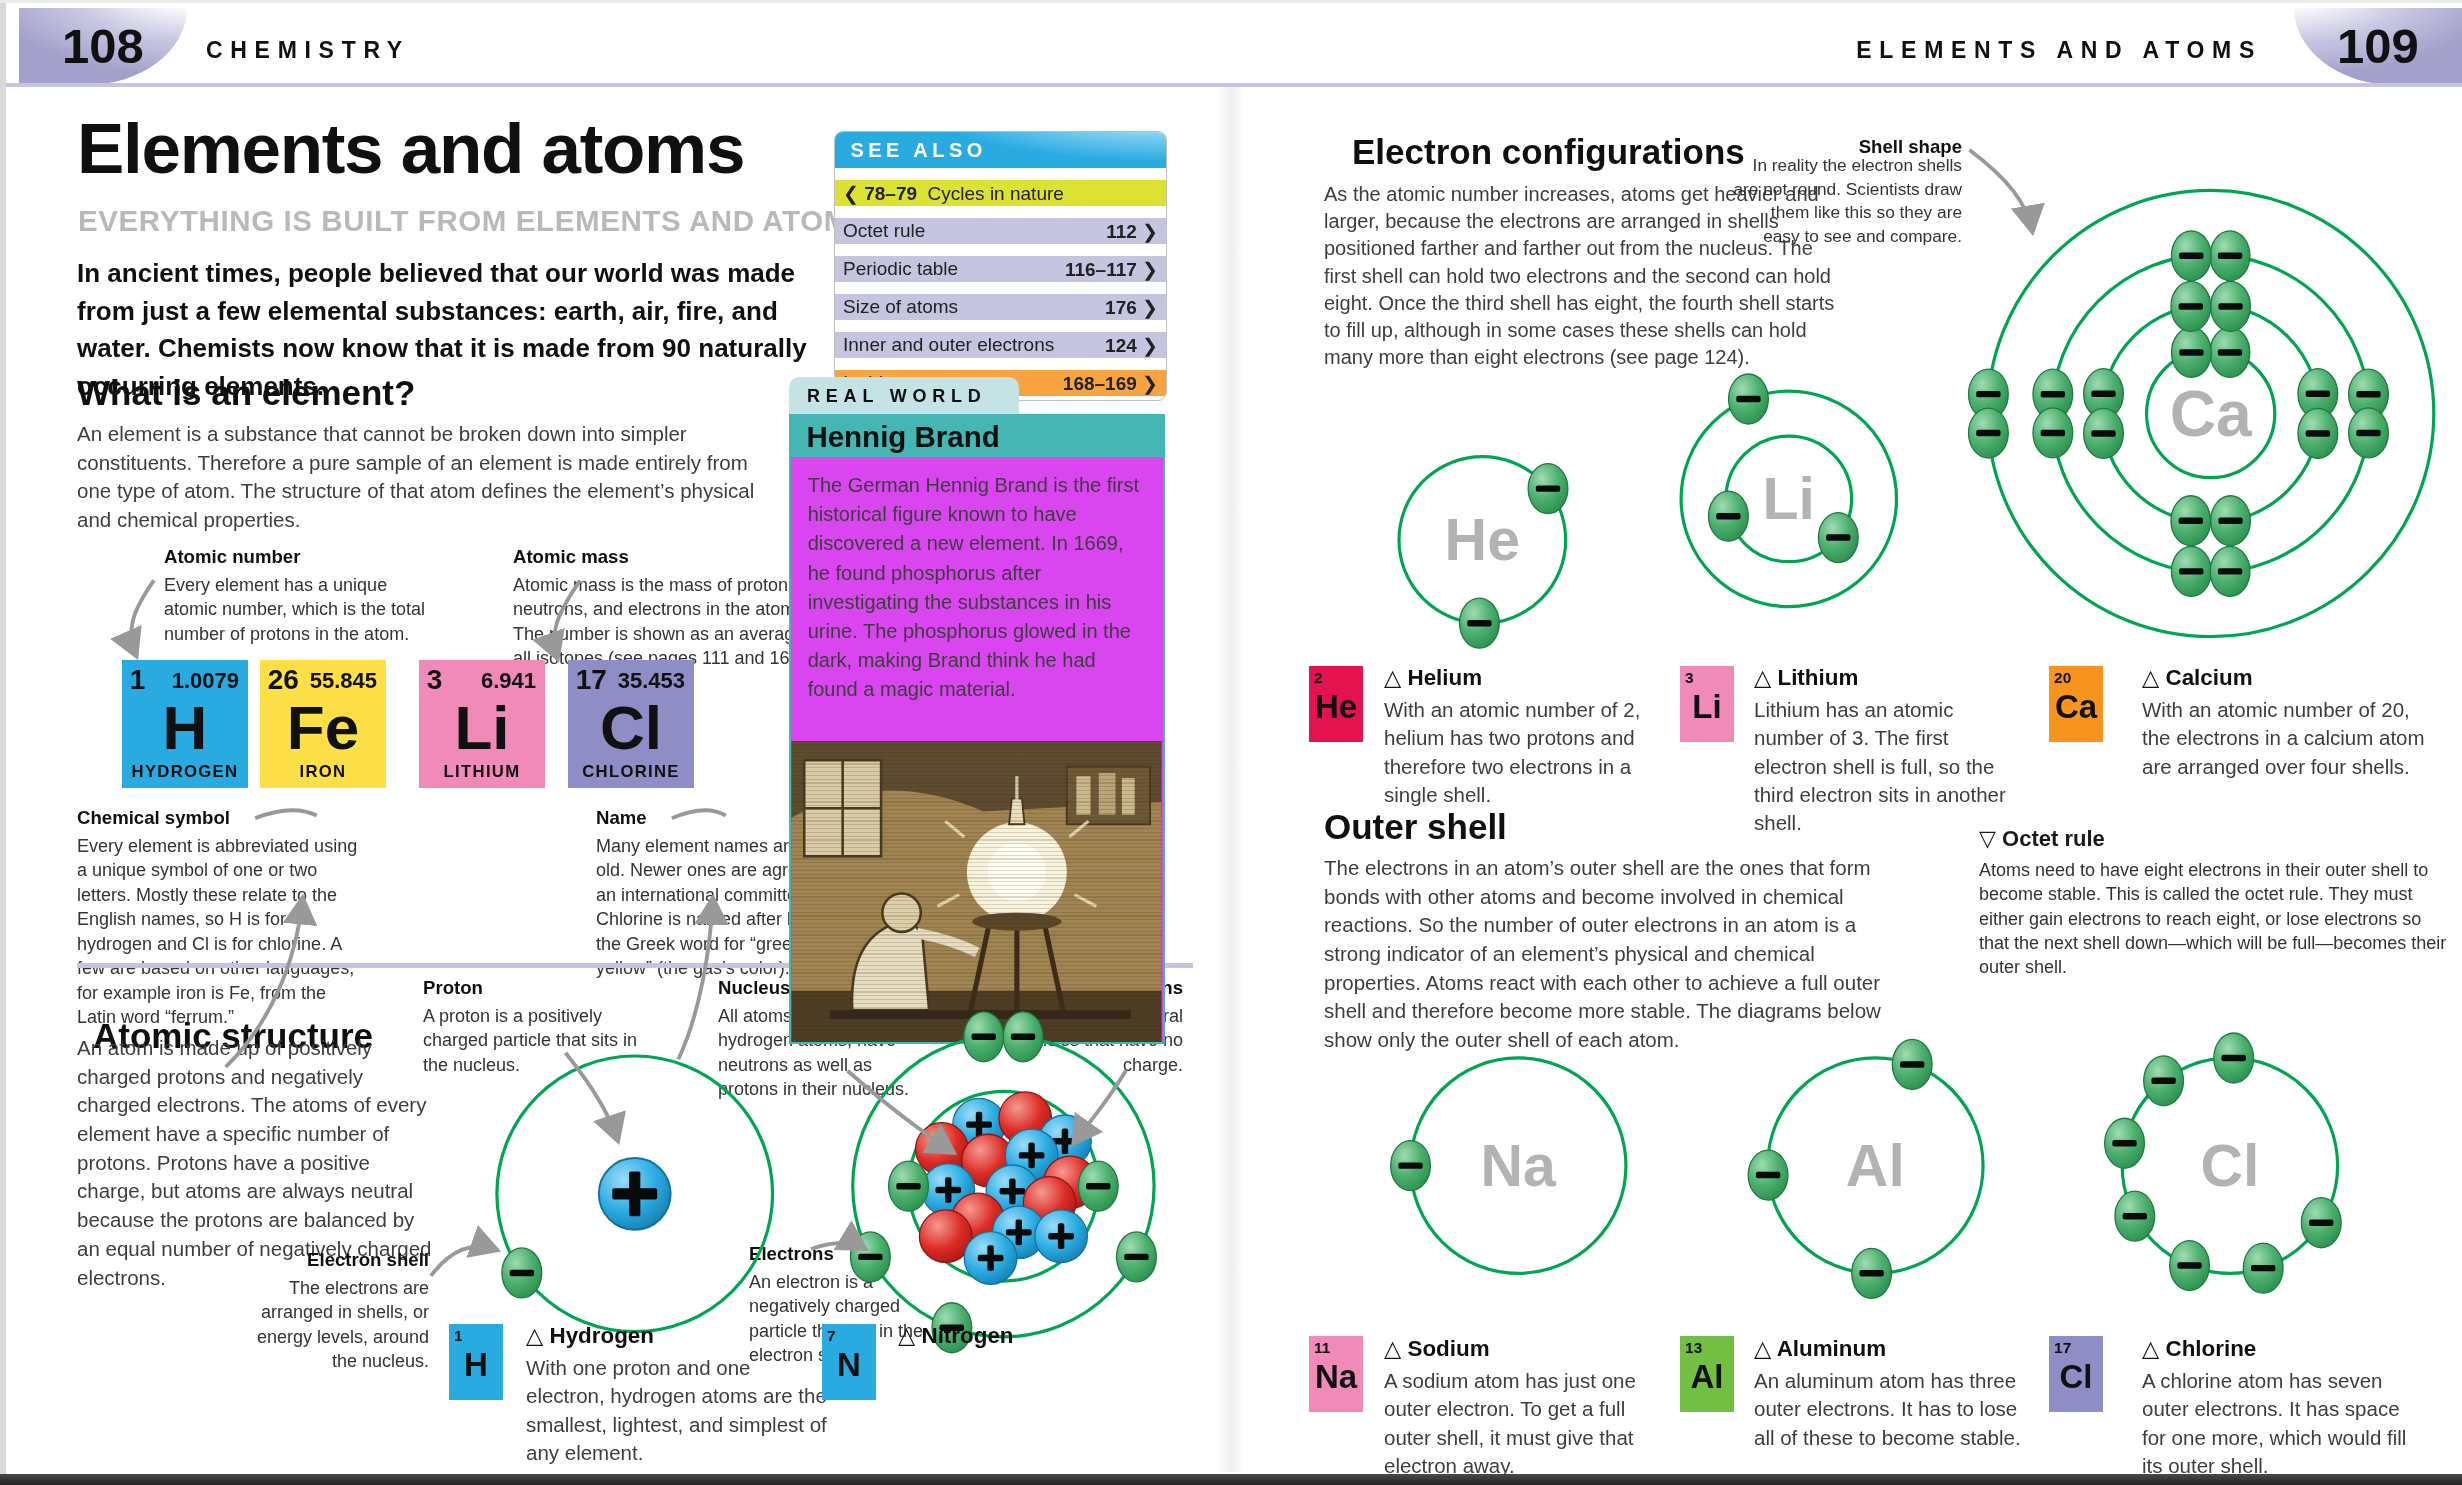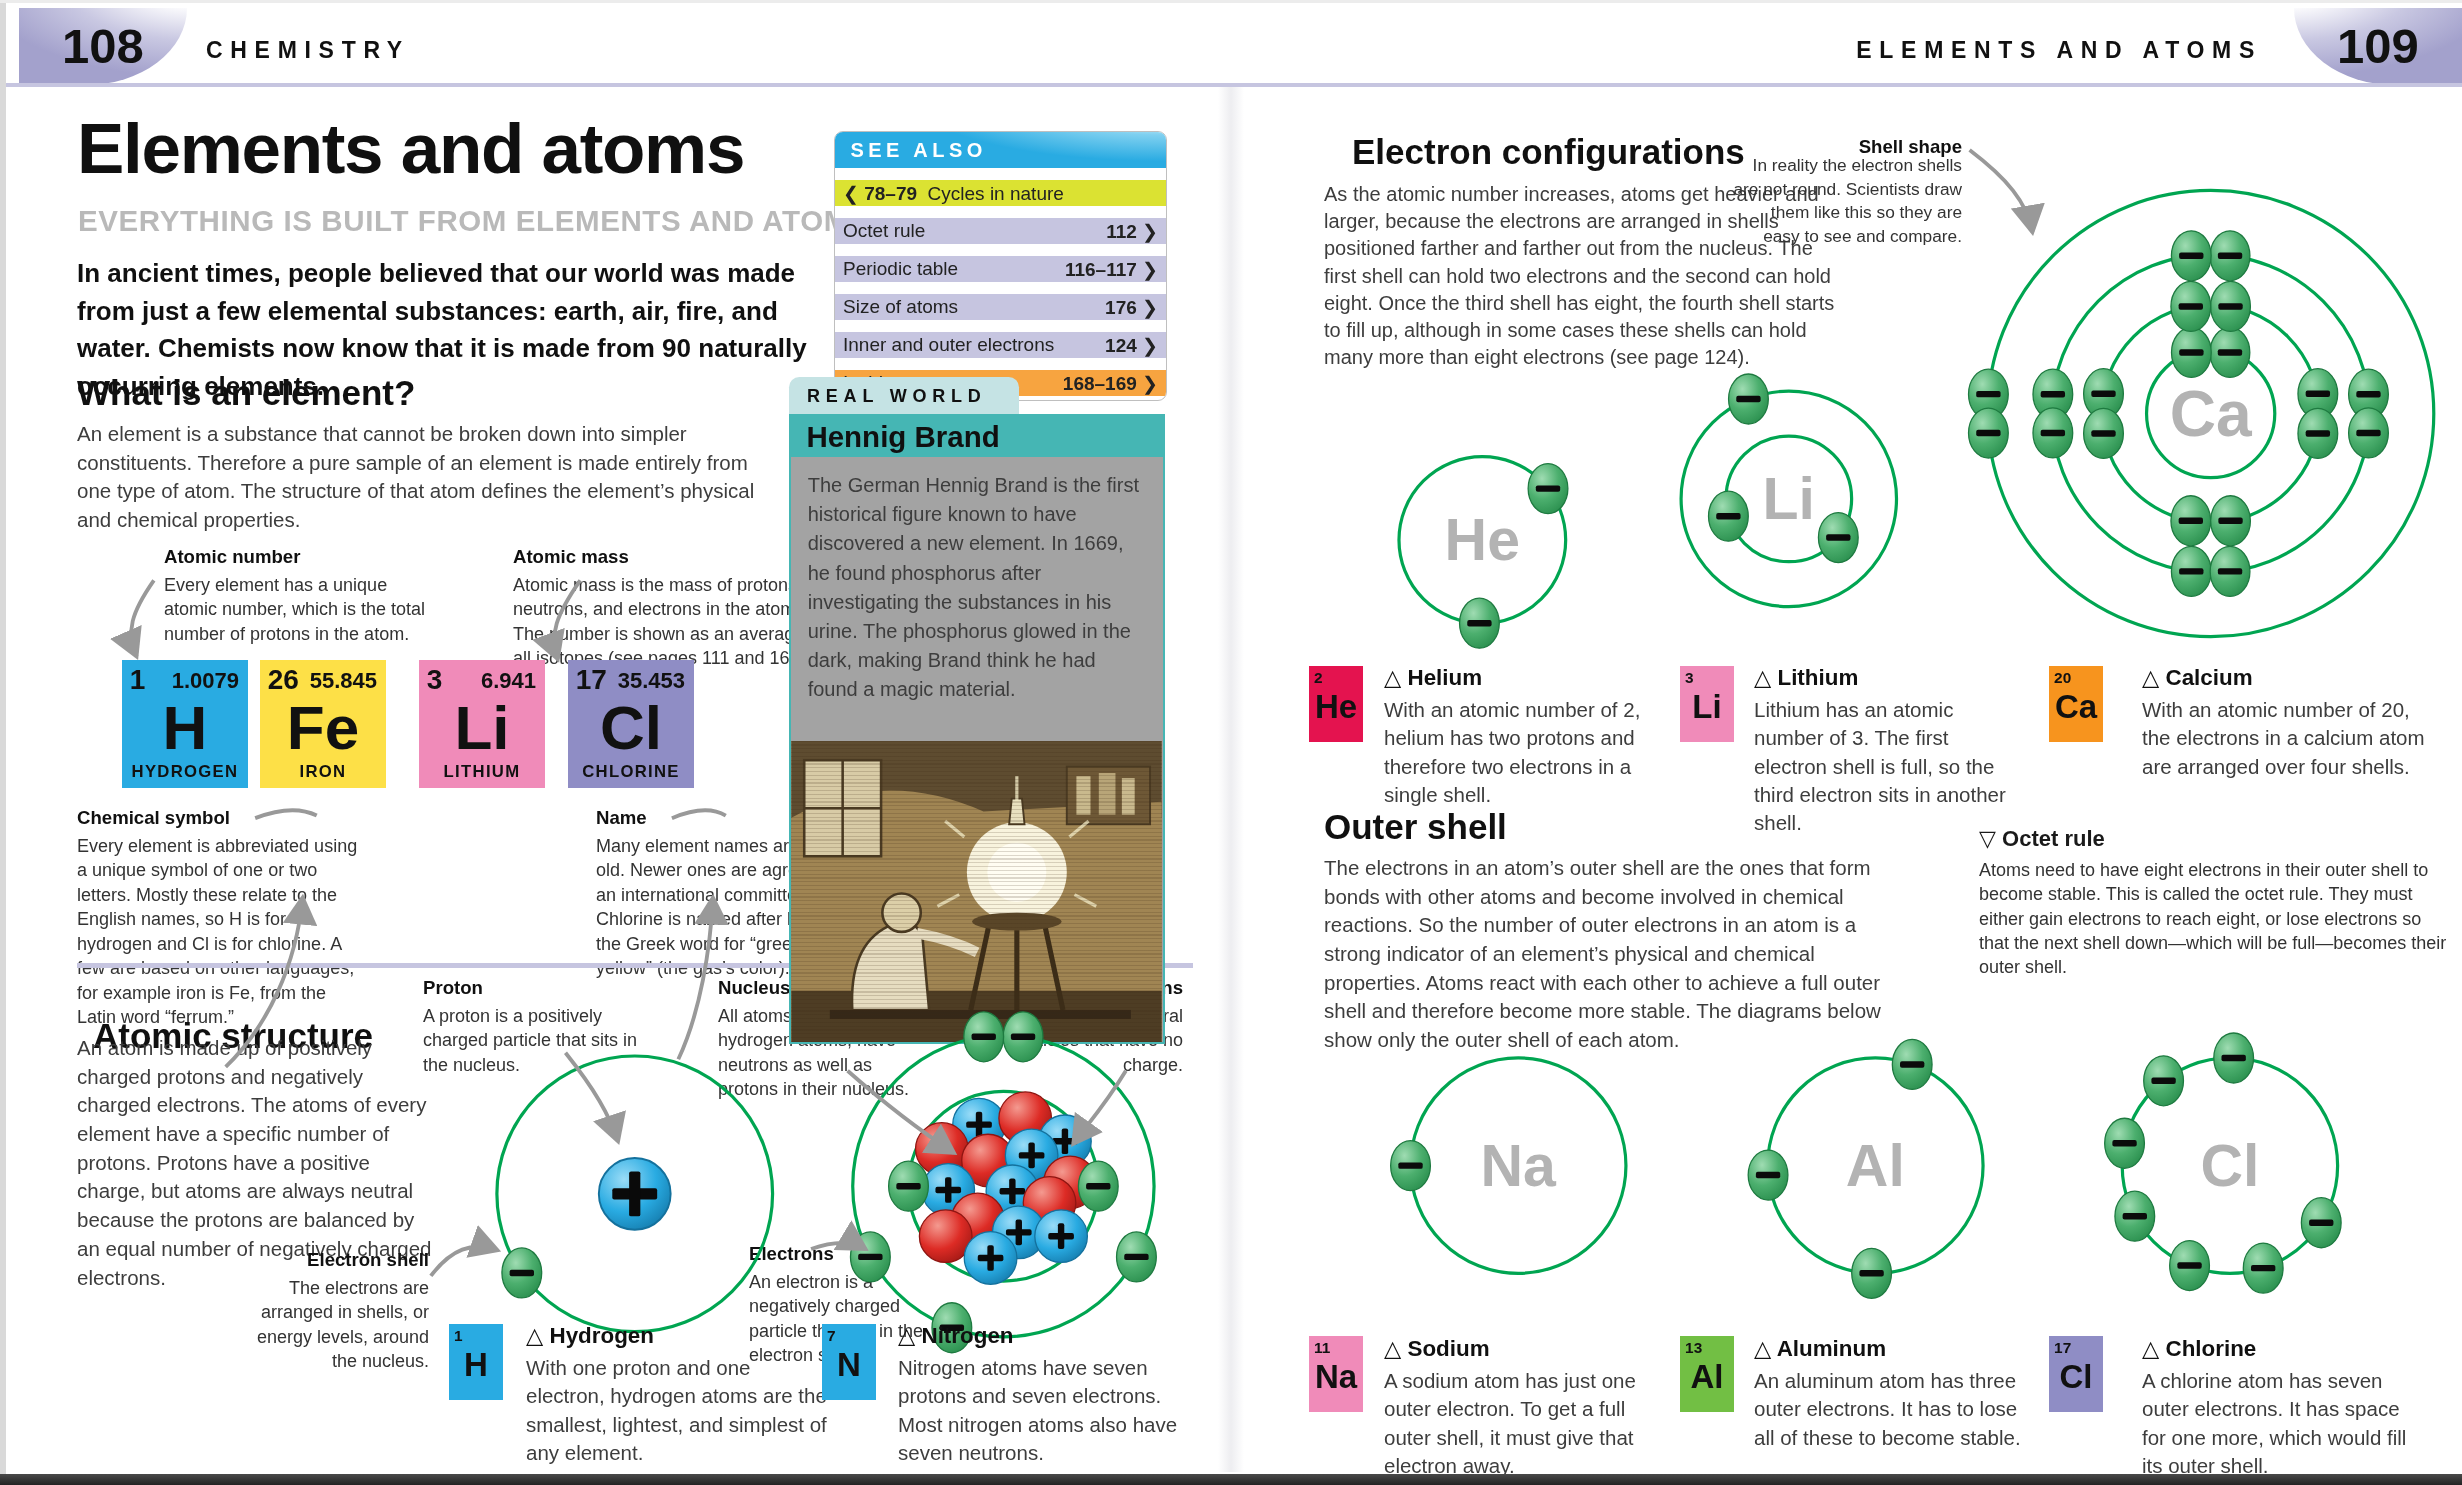--- a/index.html
+++ b/index.html
@@ -42,21 +42,21 @@
   .tile .nm{position:absolute;bottom:6.4px;width:100%;text-align:center;font-size:16.7px;font-weight:bold;letter-spacing:1.3px;}
   .stile{position:absolute;width:54px;height:76px;color:#111;}
   .stile .num{position:absolute;top:2.6px;left:5.1px;font-size:15.4px;font-weight:bold;}
   .stile .sym{position:absolute;inset:0;display:flex;align-items:center;justify-content:center;
     font-size:33px;font-weight:bold;padding-top:5.1px;}
   .cap-h{font-size:22.4px;font-weight:bold;color:#101010;}
   .cap-b{font-size:20.5px;line-height:1.38;color:#3d3d3d;margin-top:5.1px;}
   
   #rw-tab{left:789px;top:377px;width:212px;height:38px;background:#c5e3e4;border-radius:10.3px 10.3px 0 0;
     display:flex;align-items:center;padding-left:18px;font-size:18px;font-weight:bold;letter-spacing:5.8px;color:#101010;}
-  #rw-box{left:789px;top:414px;width:376px;height:630px;background:#a3a3a3;border:2.6px solid #45b6b4;box-sizing:border-box;}
+  #rw-box{left:789px;top:414px;width:376px;height:630px;background:#d946ef;border:2.6px solid #45b6b4;box-sizing:border-box;}
   #rw-box .hd{height:41px;background:#45b6b4;display:flex;align-items:center;padding-left:15.4px;
     font-size:29.5px;font-weight:bold;color:#101010;}
   #rw-box .bd{padding:14px 16.7px 0 16.7px;font-size:20px;line-height:1.46;color:#3d3d3d;}
   #rw-img{position:absolute;left:0;bottom:0;width:371px;height:301px;overflow:hidden;}
   #rw-img .hatch{position:absolute;inset:0;background:repeating-linear-gradient(0deg,rgba(60,40,20,.18) 0 1.3px,transparent 1.3px 3.8px);}
   
   #edge-left{left:0;top:0;width:6.4px;height:1485px;background:#d9d9d9;}
   #edge-top{left:0;top:0;width:2462px;height:2.6px;background:#ececec;}
   #bottom-strip{left:0;top:1474px;width:2462px;height:11.5px;background:linear-gradient(#4a4a4a,#1f1f1f);}
   #gutter{left:1218px;top:87px;width:26px;height:1385px;
@@ -430,21 +430,20 @@
       <div class="abs" style="left: 526px; top: 1322px; width: 305px;">
         <div class="cap-h"><span>△</span> <span>Hydrogen</span></div>
         <div class="cap-b">With one proton and one electron, hydrogen atoms are the smallest, lightest, and simplest of any element.</div>
       </div>
       <div class="stile" style="left: 822px; top: 1324px; background: rgb(41, 171, 226);">
         <div class="num">7</div>
         <div class="sym">N</div>
       </div>
       <div class="abs" style="left: 898px; top: 1322px; width: 295px;">
         <div class="cap-h"><span>△</span> <span>Nitrogen</span></div>
-        <div class="cap-b">Nitrogen atoms have seven protons and seven electrons. Most nitrogen atoms also have seven neutrons.</div>
       </div>
       <div class="stile" style="left: 1309px; top: 666px; background: rgb(228, 19, 79);">
         <div class="num">2</div>
         <div class="sym">He</div>
       </div>
       <div class="abs" style="left: 1384px; top: 664px; width: 273px;">
         <div class="cap-h"><span>△</span> <span>Helium</span></div>
         <div class="cap-b">With an atomic number of 2, helium has two protons and therefore two electrons in a single shell.</div>
       </div>
       <div class="stile" style="left: 1680px; top: 666px; background: rgb(240, 139, 185);">

